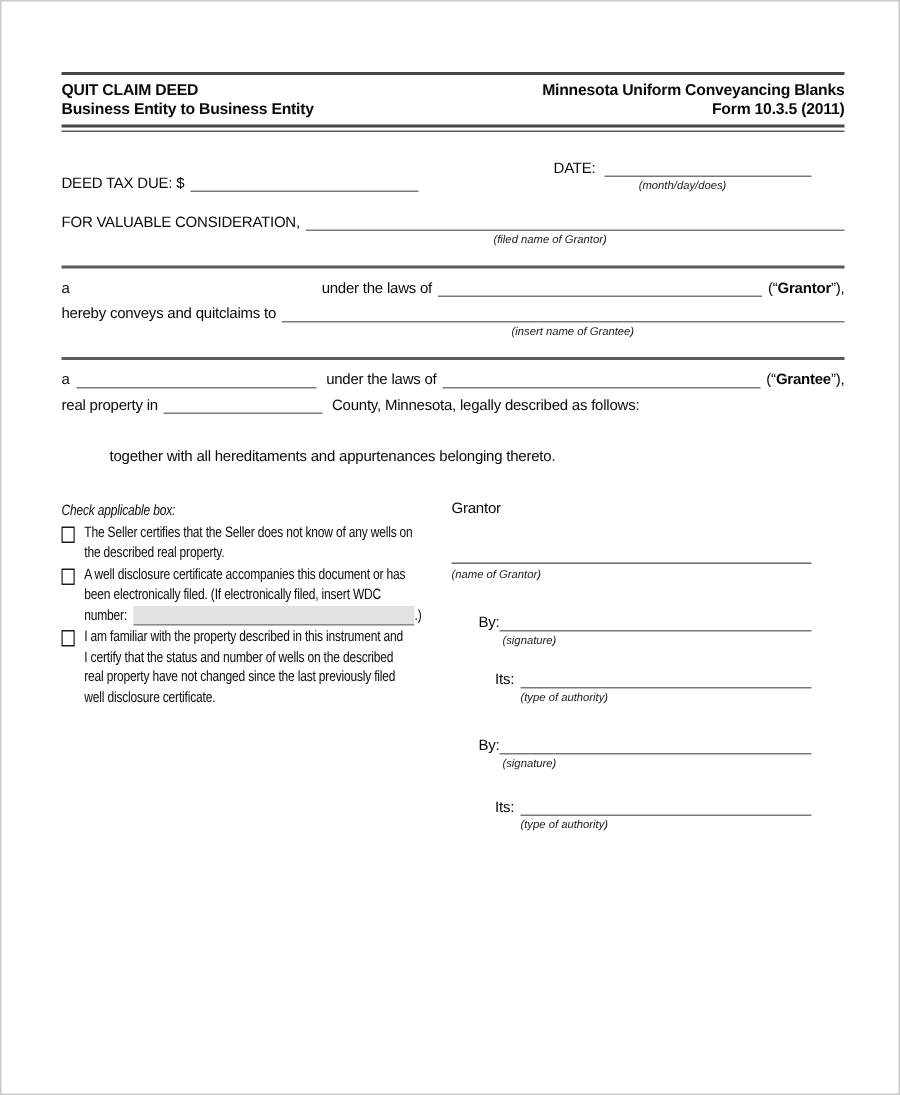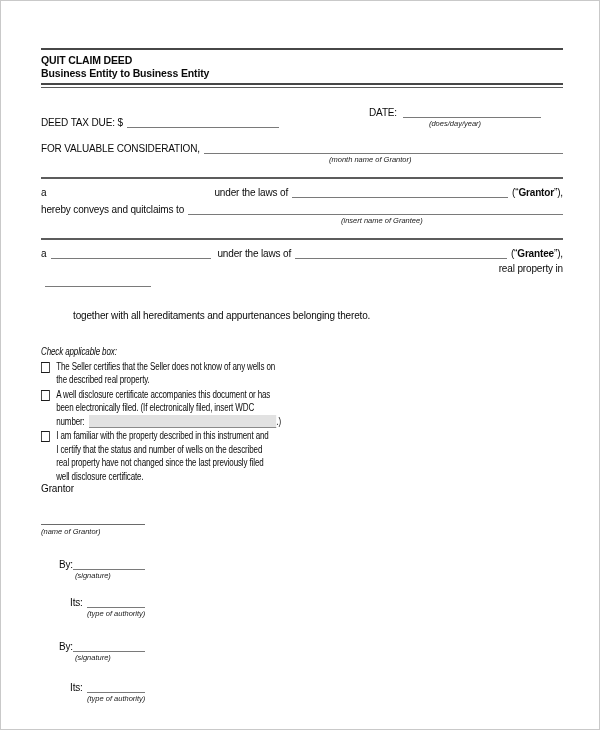--- a/index.html
+++ b/index.html
@@ -41,31 +41,31 @@
   .consideration-row{margin-top:13px;align-items:flex-end;}
   .hint-row1{margin-left:288px;margin-top:1px;}
   .hint-row2{margin-left:300px;margin-top:1px;}
 
   .rule1{margin-top:13px;}
   .clause-row{margin-top:6px;align-items:flex-end;}
   .spacer-a{width:168px;}
   .spacer-a-blank{width:160px;margin-left:5px;margin-right:6px;height:12px;}
   .laws-blank{flex:1 1 auto;margin-left:4px;margin-right:4px;height:12px;}
   .conveys-row{margin-top:4px;align-items:flex-end;}
-  .property-row{margin-top:4px;align-items:flex-end;flex-direction:column;}
+  .property-row{margin-top:4px;align-items:flex-end;}
   .property-blank{width:106px;margin-left:4px;margin-right:6px;height:12px;}
 
   .torrens-row{margin-top:83px;}
   .checkbox{display:inline-block;width:9px;height:9px;border:1px solid #1c1c1c;background:#fff;vertical-align:-1px;}
   .torrens-row .checkbox{margin-left:5px;}
 
   .hereditaments-row{margin-top:23px;padding-left:32px;}
 
   
-  .columns{display:flex;margin-top:24px;align-items:flex-start;flex-direction:column;}
+  .columns{display:flex;margin-top:24px;align-items:flex-start;}
   .col-left{width:300px;margin-right:-40px;transform:scaleX(0.80);transform-origin:left top;flex:none;}
   .col-right{flex:1 1 auto;padding-right:22px;}
 
   .check-title{font-style:italic;line-height:13.5px;}
   .check-item{display:flex;margin-top:1px;}
   .check-item .checkbox{flex:none;margin:2px 8px 0 0;}
   .check-text{flex:1 1 auto;line-height:13.5px;}
   .check-line{white-space:nowrap;}
   .number-row{display:flex;align-items:flex-end;line-height:13.5px;}
   .shaded-blank{flex:1 1 auto;height:12px;background:#e2e2e2;border-bottom:1px solid #8a8a8a;margin-left:5px;}
@@ -85,43 +85,47 @@
 
 <div class="page">
 
   <div class="top-rule"></div>
 
   <div class="header">
     <div class="hl">
       <div>QUIT CLAIM DEED</div>
       <div>Business Entity to Business Entity</div>
     </div>
+    <div class="hr">
+      <div>Minnesota Uniform Conveyancing Blanks</div>
+      <div>Form 10.3.5 (2011)</div>
+    </div>
   </div>
 
   <div class="double-rule"></div>
 
   <div class="row tax-row">
     <div class="tax-left">
       <span class="nowrap">DEED TAX DUE: $</span>
       <span class="blank tax-blank"></span>
     </div>
     <div class="date-group">
       <div class="date-line">
         <span class="nowrap">DATE:</span>
         <span class="blank date-blank"></span>
       </div>
-      <div class="hint date-hint">(does/day/year)</div>
+      <div class="hint date-hint">(month/day/does)</div>
     </div>
   </div>
 
   <div class="row consideration-row">
     <span class="nowrap">FOR VALUABLE CONSIDERATION,</span>
     <span class="blank grow" style="height:12px;margin-left:4px;"></span>
   </div>
-  <div class="hint hint-row1">(month name of Grantor)</div>
+  <div class="hint hint-row1">(filed name of Grantor)</div>
 
   <div class="full-rule rule1"></div>
 
   <div class="row clause-row">
     <span>a</span>
     <span class="spacer-a"></span>
     <span class="nowrap">under the laws of</span>
     <span class="blank laws-blank"></span>
     <span class="nowrap"><span>(“</span><span class="bold">Grantor</span><span>”),</span></span>
   </div>
@@ -138,20 +142,21 @@
     <span>a</span>
     <span class="blank spacer-a-blank"></span>
     <span class="nowrap">under the laws of</span>
     <span class="blank laws-blank"></span>
     <span class="nowrap"><span>(“</span><span class="bold">Grantee</span><span>”),</span></span>
   </div>
 
   <div class="row property-row">
     <span class="nowrap">real property in</span>
     <span class="blank property-blank"></span>
+    <span class="nowrap">County, Minnesota, legally described as follows:</span>
   </div>
 
 
   <div class="hereditaments-row">together with all hereditaments and appurtenances belonging thereto.</div>
 
   <div class="columns">
 
     <div class="col-left">
       <div class="check-title">Check applicable box:</div>
 

